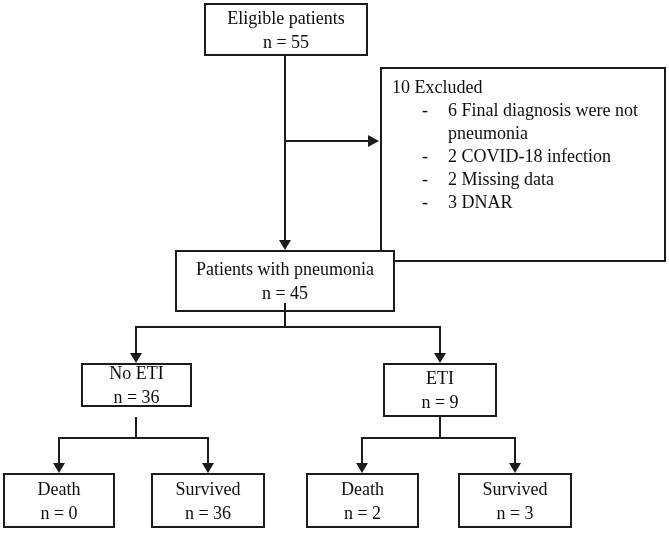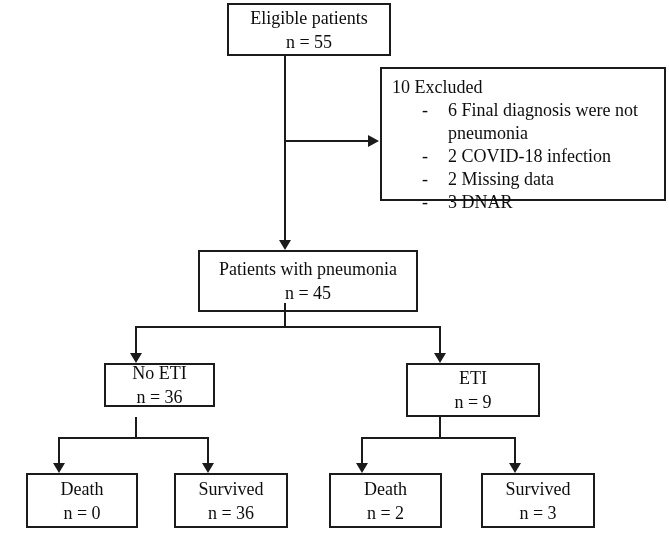--- a/index.html
+++ b/index.html
@@ -22,21 +22,20 @@
     position: absolute;
     border: 2px solid var(--line);
     background: var(--bg);
     display: flex;
     flex-direction: column;
     align-items: center;
     justify-content: center;
     text-align: center;
     font-size: 18px;
     line-height: 24px;
-    margin-left: 23px;
   }
   .excluded-box {
     position: absolute;
     border: 2px solid var(--line);
     background: var(--bg);
     display: block;
     text-align: left;
     font-size: 18px;
     line-height: 23px;
     padding: 7px 6px 0 10px;
@@ -61,21 +60,21 @@
 </head>
 <body>
 
 <div class="canvas">
 
   <div class="box" style="left:204px; top:3px; width:164px; height:53px;">
     <div>Eligible patients</div>
     <div>n = 55</div>
   </div>
 
-  <div class="excluded-box" style="left:380px; top:67px; width:286px; height:134px;">
+  <div class="excluded-box" style="left:380px; top:67px; width:286px; height:195px;">
     <div>10 Excluded</div>
     <div class="excl-item">
       <span class="excl-bullet">-</span>
       <span class="excl-text">6 Final diagnosis were not pneumonia</span>
     </div>
     <div class="excl-item">
       <span class="excl-bullet">-</span>
       <span class="excl-text">2 COVID-18 infection</span>
     </div>
     <div class="excl-item">
@@ -91,21 +90,21 @@
   <div class="box" style="left:175px; top:250px; width:220px; height:62px;">
     <div>Patients with pneumonia</div>
     <div>n = 45</div>
   </div>
 
   <div class="box" style="left:81px; top:363px; width:111px; height:44px;">
     <div>No ETI</div>
     <div>n = 36</div>
   </div>
 
-  <div class="box" style="left:383px; top:363px; width:134px; height:54px;">
+  <div class="box" style="left:383px; top:363px; width:114px; height:54px;">
     <div>ETI</div>
     <div>n = 9</div>
   </div>
 
   <div class="box" style="left:3px; top:473px; width:112px; height:55px;">
     <div>Death</div>
     <div>n = 0</div>
   </div>
 
   <div class="box" style="left:151px; top:473px; width:114px; height:55px;">

